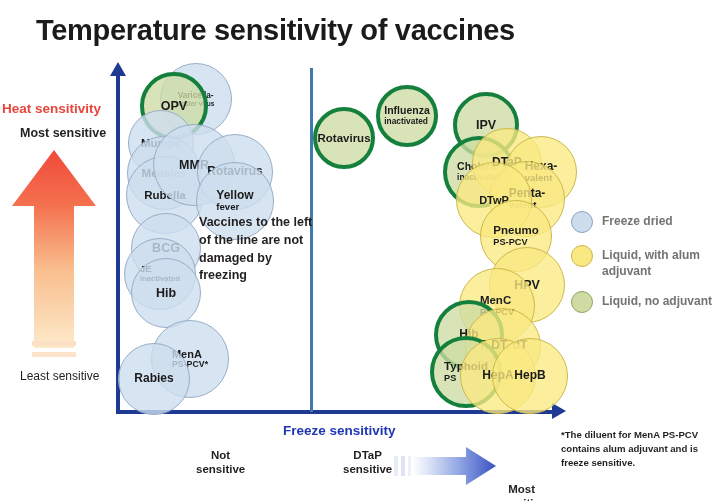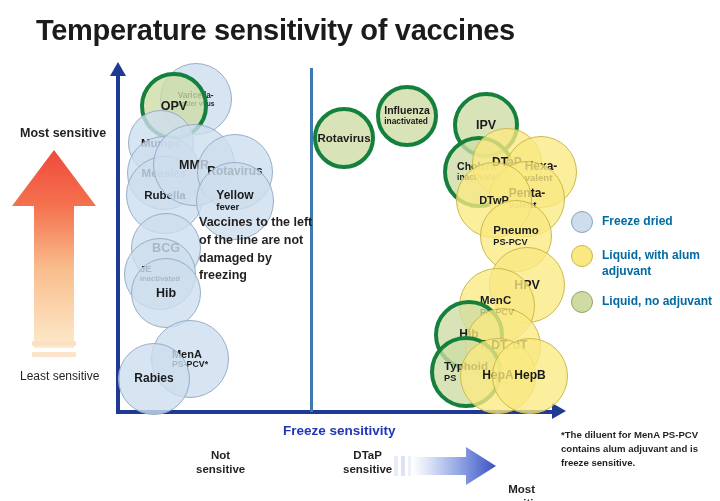--- a/index.html
+++ b/index.html
@@ -193,21 +193,21 @@
     border-radius: 50%;
     flex: 0 0 22px;
     margin-right: 9px;
   }
   .legend-swatch.blue   { background: #cdddee; border: 1px solid #8aa3bf; }
   .legend-swatch.green  { background: #cedca3; border: 1px solid #93a365; }
   .legend-swatch.yellow { background: #fae982; border: 1px solid #c9b744; }
   .legend-text {
     font-size: 12px;
     font-weight: bold;
-    color: #0369a1;
+    color: #737373;
     line-height: 1.3;
     padding-top: 3px;
   }
 </style>
 </head>
 <body>
 
 <div id="chart-root">
 
   <div class="title">Temperature sensitivity of vaccines</div>
@@ -227,20 +227,21 @@
         <stop offset="28%" stop-color="#f4714f"></stop>
         <stop offset="60%" stop-color="#f9bd8d"></stop>
         <stop offset="100%" stop-color="#fdeacb"></stop>
       </linearGradient>
     </defs>
     <polygon points="44,2 86,58 64,58 64,200 24,200 24,58 2,58" fill="url(#heatgrad)"></polygon>
   </svg>
   <div class="heat-dash d1"></div>
   <div class="heat-dash d2"></div>
 
+  <div class="heat-label">Heat sensitivity</div>
   <div class="most-sensitive-left">Most sensitive</div>
   <div class="least-sensitive-left">Least sensitive</div>
 
   <div id="bubble-layer">
       <div class="bubble blue" style="left: 160px; top: 63px; width: 72px; height: 72px; font-size: 8.2px;">
         <div><span>Varicella-</span><span class="sub">zoster virus</span></div>
       </div>
       <div class="bubble green" style="left: 140px; top: 72px; width: 68px; height: 68px; font-size: 12.5px;">
         <div>OPV</div>
       </div>

